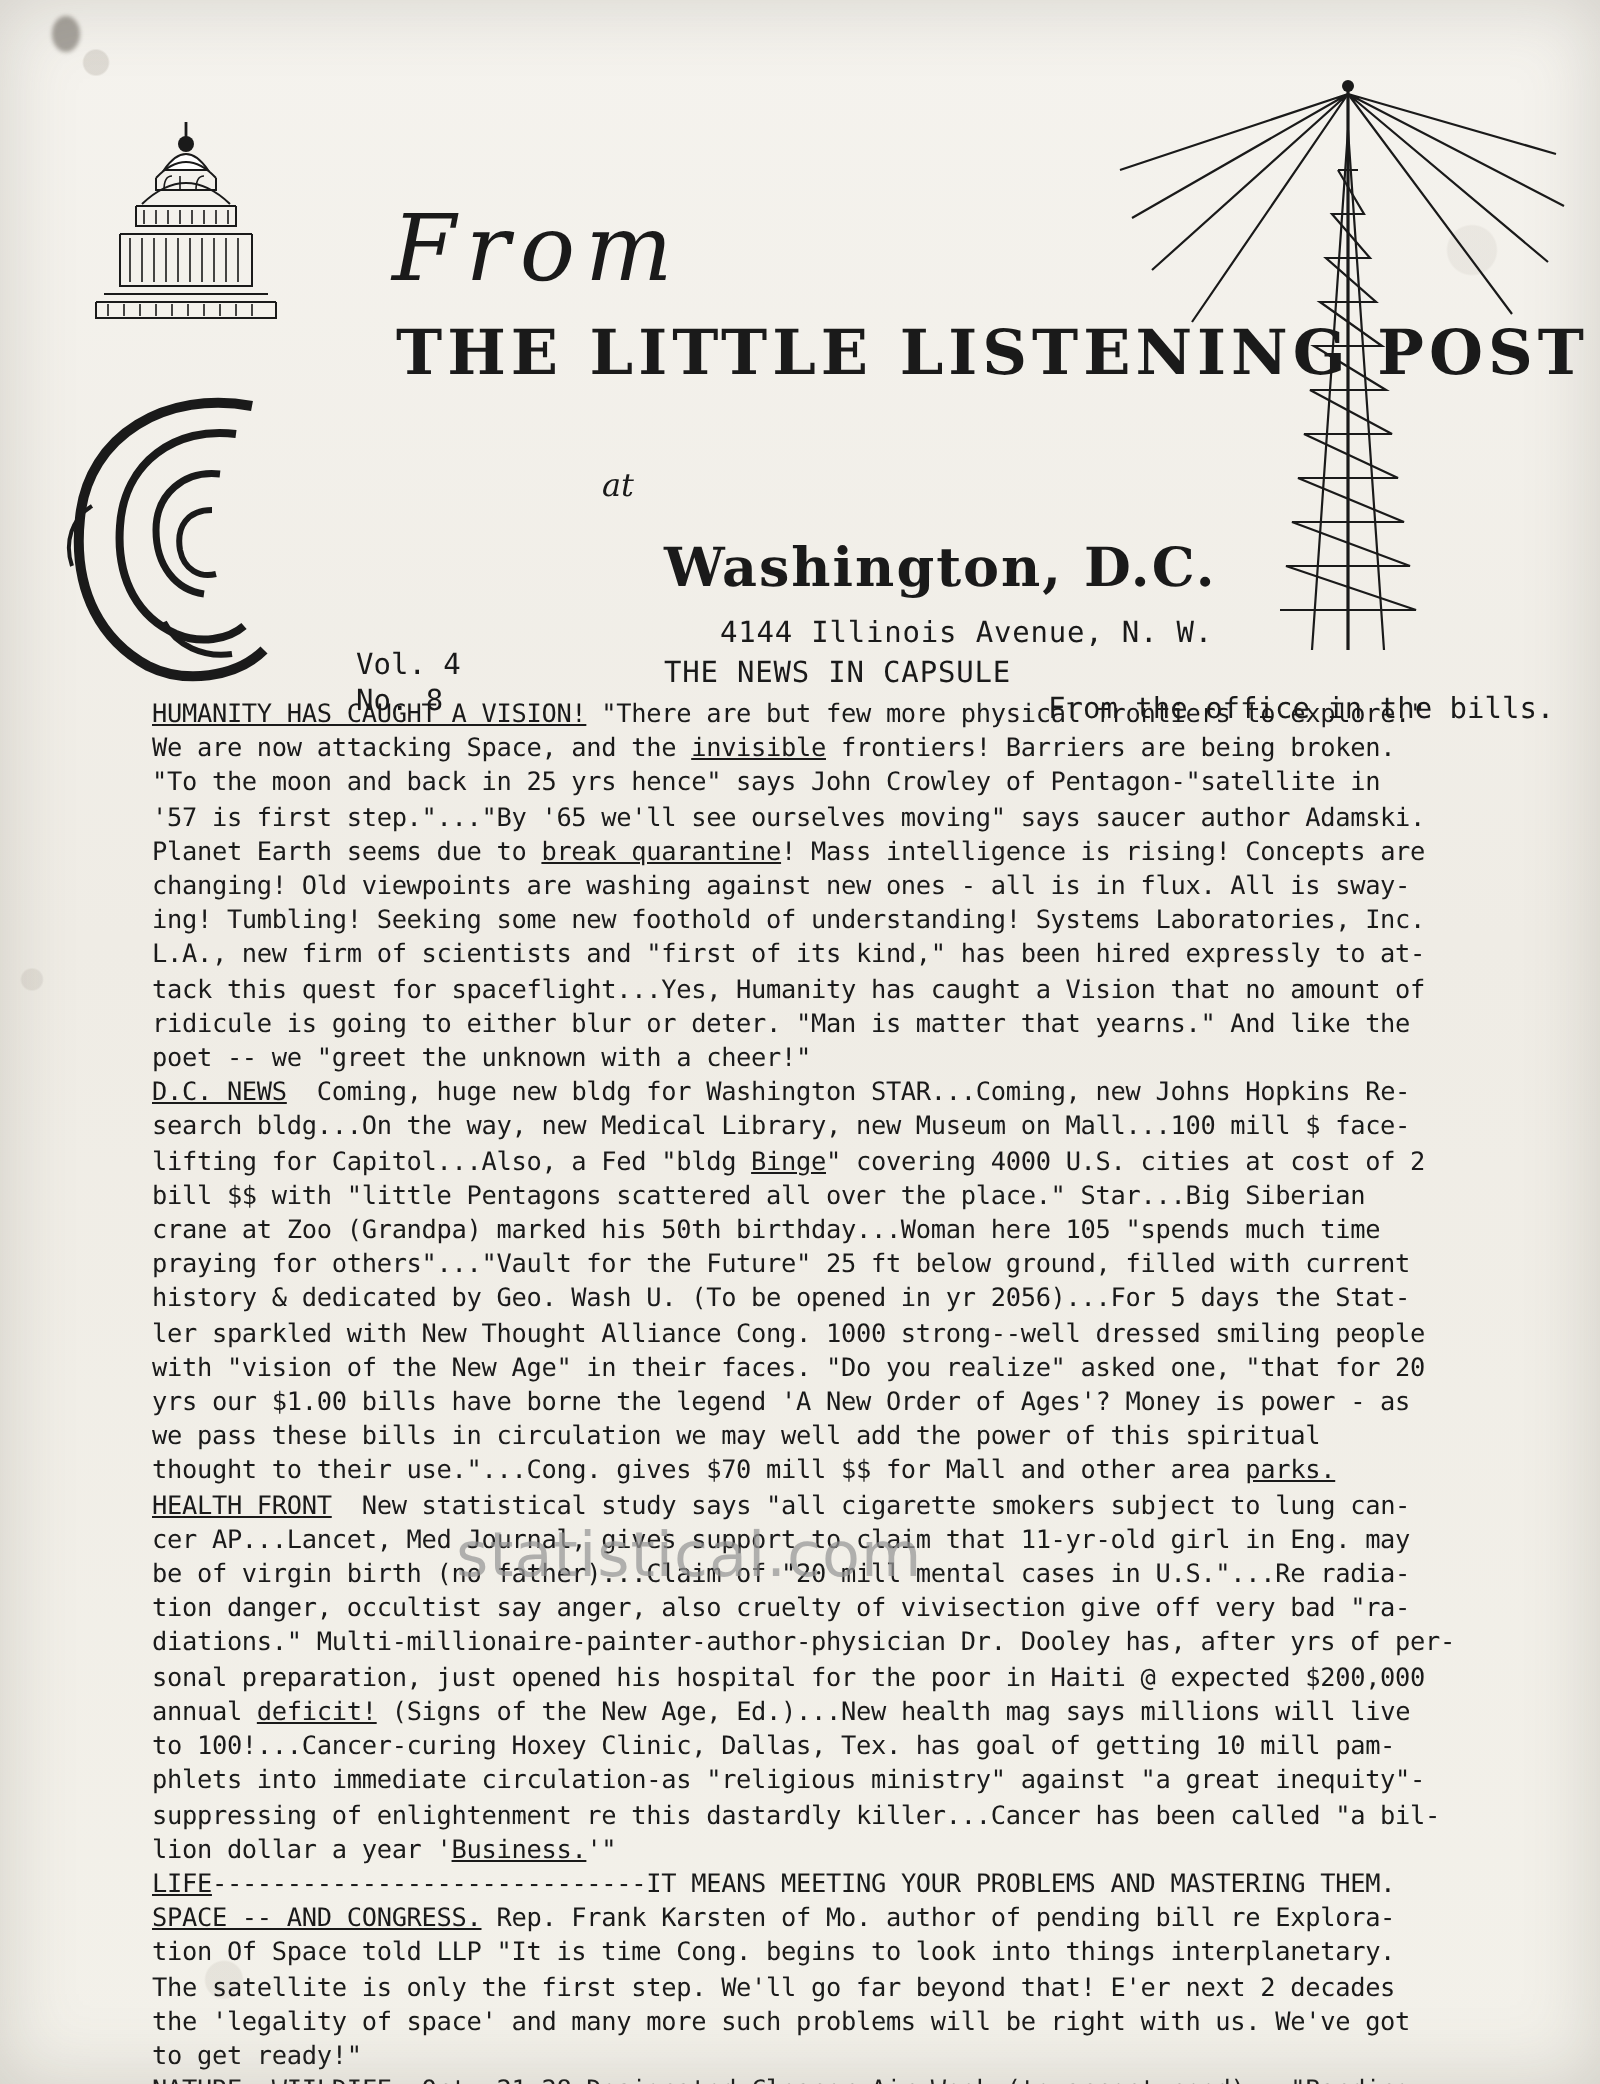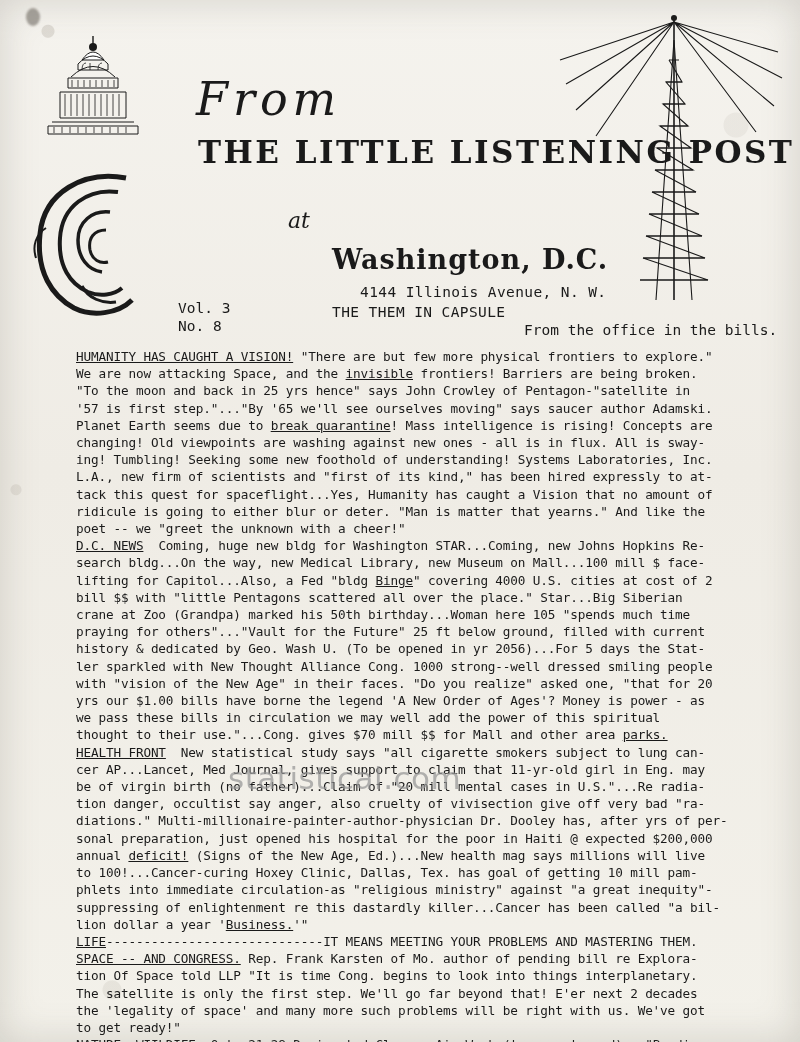--- a/index.html
+++ b/index.html
@@ -18,42 +18,42 @@
       radial-gradient(circle at 6% 3%, rgba(120,110,95,.18) 0 6px, rgba(0,0,0,0) 7px),
       radial-gradient(circle at 14% 95%, rgba(120,110,95,.10) 0 9px, rgba(0,0,0,0) 10px),
       radial-gradient(circle at 92% 12%, rgba(120,110,95,.08) 0 12px, rgba(0,0,0,0) 13px),
       radial-gradient(circle at 2% 47%, rgba(120,110,95,.12) 0 5px, rgba(0,0,0,0) 6px),
       linear-gradient(180deg,#f5f3ee 0%,#efece5 45%,#f3f1ea 100%);
     pointer-events:none;
   }
   .sheet{position:absolute;inset:0;}
 
   
-  .masthead{position:relative;height:338px;}
+  .masthead{position:relative;height:338px;margin-top:25px;}
 
   .capitol{position:absolute;left:38px;top:30px;width:112px;height:110px;}
   .ear{position:absolute;left:22px;top:168px;width:132px;height:150px;}
   .tower{position:absolute;left:556px;top:8px;width:230px;height:296px;}
 
   .from-word{
     position:absolute;left:196px;top:72px;
     font-family:"DejaVu Serif", serif;
     font-style:italic;font-size:30px;letter-spacing:5px;
   }
   .from-word .big{font-size:46px;}
 
   .title{
     position:absolute;left:198px;top:134px;width:480px;
     font-family:"DejaVu Serif", serif;
     font-weight:bold;font-size:31px;letter-spacing:2.5px;
     white-space:nowrap;
   }
   .at-word{
-    position:absolute;left:288px;top:208px;
-    font-family:"DejaVu Serif", serif;font-style:italic;font-size:22px;
+    position:absolute;left:301px;top:208px;
+    font-family:"DejaVu Serif", serif;font-style:italic;font-size:16px;
   }
   .city{
     position:absolute;left:332px;top:244px;
     font-family:"DejaVu Serif", serif;font-weight:bold;font-size:27px;letter-spacing:1px;
   }
   .address{
     position:absolute;left:360px;top:284px;
     font-size:14.5px;letter-spacing:.4px;
   }
   .capsule{
@@ -155,22 +155,22 @@
         <circle cx="118" cy="10" r="3" fill="#1a1a1a" stroke="none"></circle>
       </g>
     </svg>
 
     <div class="from-word"><span class="big">From</span></div>
 
     <div class="title">THE LITTLE LISTENING POST</div>
     <div class="at-word">at</div>
     <div class="city">Washington, D.C.</div>
     <div class="address">4144 Illinois Avenue, N. W.</div>
-    <div class="capsule">THE THEM IN CAPSULE</div>
-    <div class="volline">Vol. 3</div>
+    <div class="capsule">THE NEWS IN CAPSULE</div>
+    <div class="volline">Vol. 4</div>
     <div class="noline">No.  8</div>
     <div class="office">From the office in the bills.</div>
   </div>
 
   <div class="body-text" id="article-body"><span class="ln"><span class="hd">HUMANITY HAS CAUGHT A VISION!</span> "There are but few more physical frontiers to explore."</span><span class="ln">We are now attacking Space, and the <span class="u">invisible</span> frontiers! Barriers are being broken.</span><span class="ln">"To the moon and back in 25 yrs hence" says John Crowley of Pentagon-"satellite in</span><span class="ln">'57 is first step."..."By '65 we'll see ourselves moving" says saucer author Adamski.</span><span class="ln">Planet Earth seems due to <span class="u">break quarantine</span>! Mass intelligence is rising! Concepts are</span><span class="ln">changing! Old viewpoints are washing against new ones - all is in flux. All is sway-</span><span class="ln">ing! Tumbling! Seeking some new foothold of understanding! Systems Laboratories, Inc.</span><span class="ln">L.A., new firm of scientists and "first of its kind," has been hired expressly to at-</span><span class="ln">tack this quest for spaceflight...Yes, Humanity has caught a Vision that no amount of</span><span class="ln">ridicule is going to either blur or deter. "Man is matter that yearns." And like the</span><span class="ln">poet -- we "greet the unknown with a cheer!"</span><span class="ln"><span class="hd">D.C. NEWS</span>  Coming, huge new bldg for Washington STAR...Coming, new Johns Hopkins Re-</span><span class="ln">search bldg...On the way, new Medical Library, new Museum on Mall...100 mill $ face-</span><span class="ln">lifting for Capitol...Also, a Fed "bldg <span class="u">Binge</span>" covering 4000 U.S. cities at cost of 2</span><span class="ln">bill $$ with "little Pentagons scattered all over the place." Star...Big Siberian</span><span class="ln">crane at Zoo (Grandpa) marked his 50th birthday...Woman here 105 "spends much time</span><span class="ln">praying for others"..."Vault for the Future" 25 ft below ground, filled with current</span><span class="ln">history &amp; dedicated by Geo. Wash U. (To be opened in yr 2056)...For 5 days the Stat-</span><span class="ln">ler sparkled with New Thought Alliance Cong. 1000 strong--well dressed smiling people</span><span class="ln">with "vision of the New Age" in their faces. "Do you realize" asked one, "that for 20</span><span class="ln">yrs our $1.00 bills have borne the legend 'A New Order of Ages'? Money is power - as</span><span class="ln">we pass these bills in circulation we may well add the power of this spiritual</span><span class="ln">thought to their use."...Cong. gives $70 mill $$ for Mall and other area <span class="u">parks.</span></span><span class="ln"><span class="hd">HEALTH FRONT</span>  New statistical study says "all cigarette smokers subject to lung can-</span><span class="ln">cer AP...Lancet, Med Journal, gives support to claim that 11-yr-old girl in Eng. may</span><span class="ln">be of virgin birth (no father)...Claim of "20 mill mental cases in U.S."...Re radia-</span><span class="ln">tion danger, occultist say anger, also cruelty of vivisection give off very bad "ra-</span><span class="ln">diations." Multi-millionaire-painter-author-physician Dr. Dooley has, after yrs of per-</span><span class="ln">sonal preparation, just opened his hospital for the poor in Haiti @ expected $200,000</span><span class="ln">annual <span class="u">deficit!</span> (Signs of the New Age, Ed.)...New health mag says millions will live</span><span class="ln">to 100!...Cancer-curing Hoxey Clinic, Dallas, Tex. has goal of getting 10 mill pam-</span><span class="ln">phlets into immediate circulation-as "religious ministry" against "a great inequity"-</span><span class="ln">suppressing of enlightenment re this dastardly killer...Cancer has been called "a bil-</span><span class="ln">lion dollar a year '<span class="u">Business.</span>'"</span><span class="ln"><span class="hd">LIFE</span>-----------------------------IT MEANS MEETING YOUR PROBLEMS AND MASTERING THEM.</span><span class="ln"><span class="hd">SPACE -- AND CONGRESS.</span> Rep. Frank Karsten of Mo. author of pending bill re Explora-</span><span class="ln">tion Of Space told LLP "It is time Cong. begins to look into things interplanetary.</span><span class="ln">The satellite is only the first step. We'll go far beyond that! E'er next 2 decades</span><span class="ln">the 'legality of space' and many more such problems will be right with us. We've got</span><span class="ln">to get ready!"</span><span class="ln"><span class="hd">NATURE--WIILDIFE</span>  Oct. 21-28 Designated <span class="u">Cleaner Air Week</span> (to accent need)..."Banding</span></div>
 
   <div class="watermark">statistical.com</div>
   <div class="edge"></div>
 </div>
 

